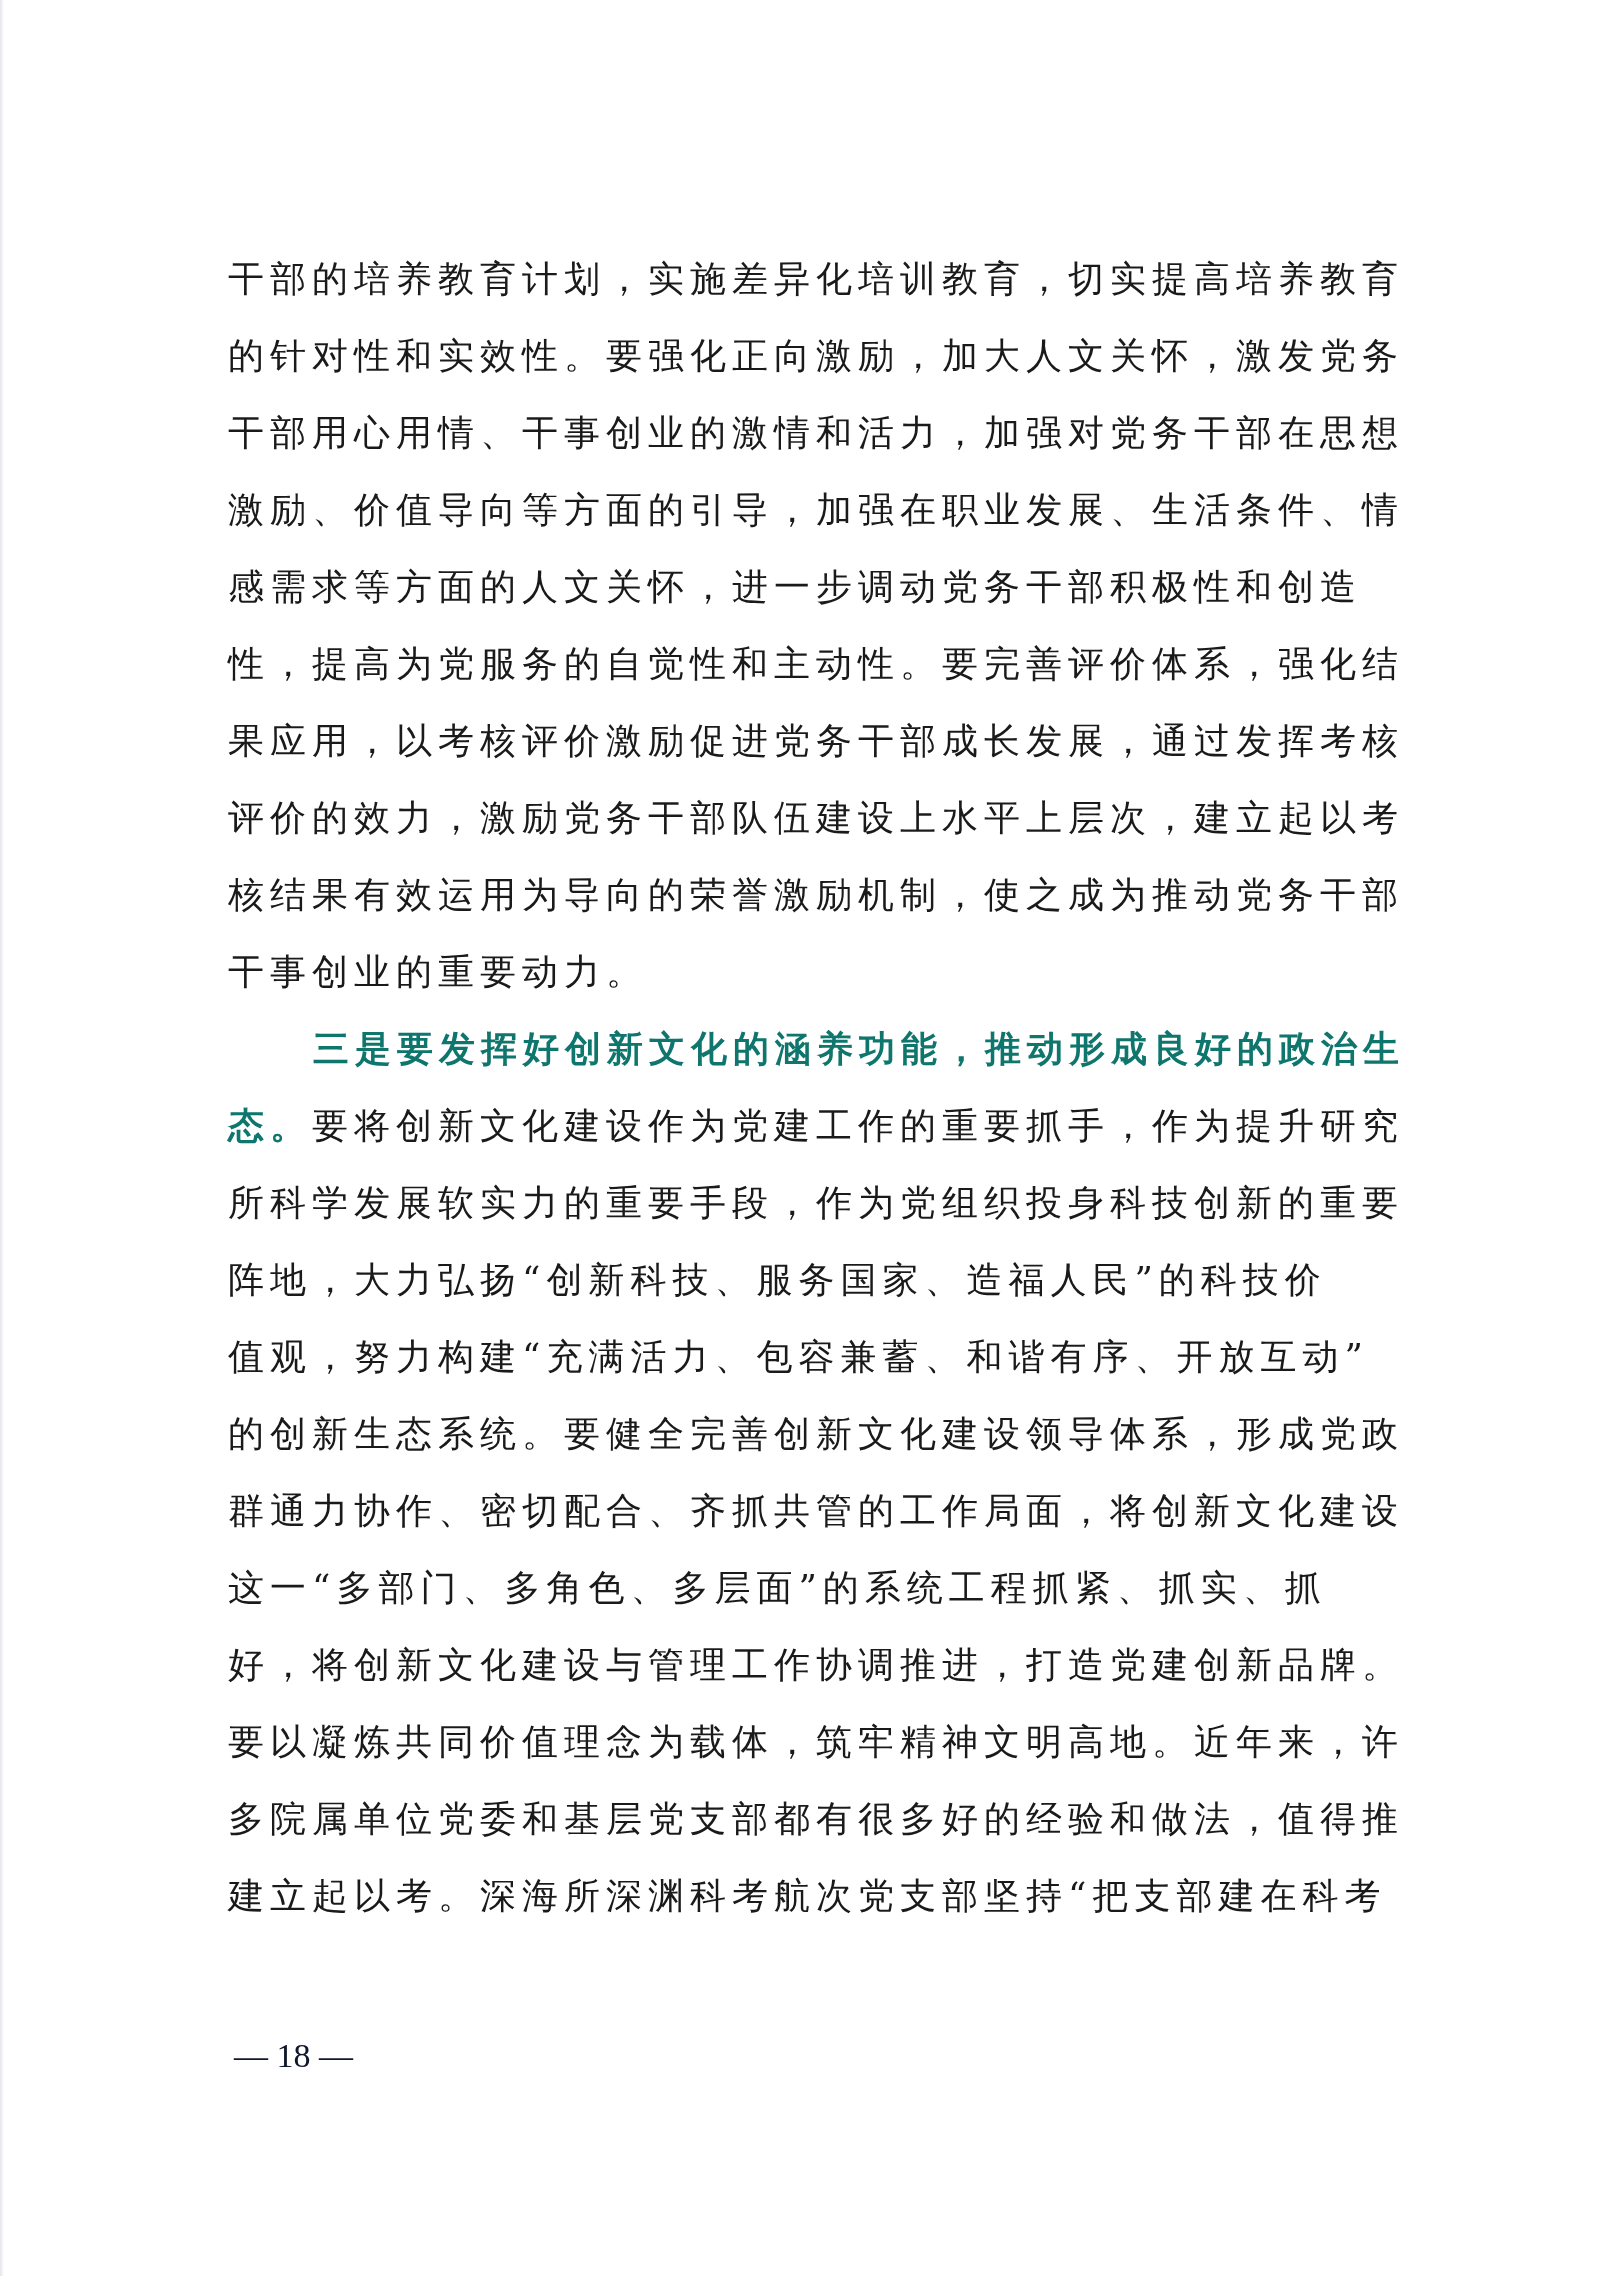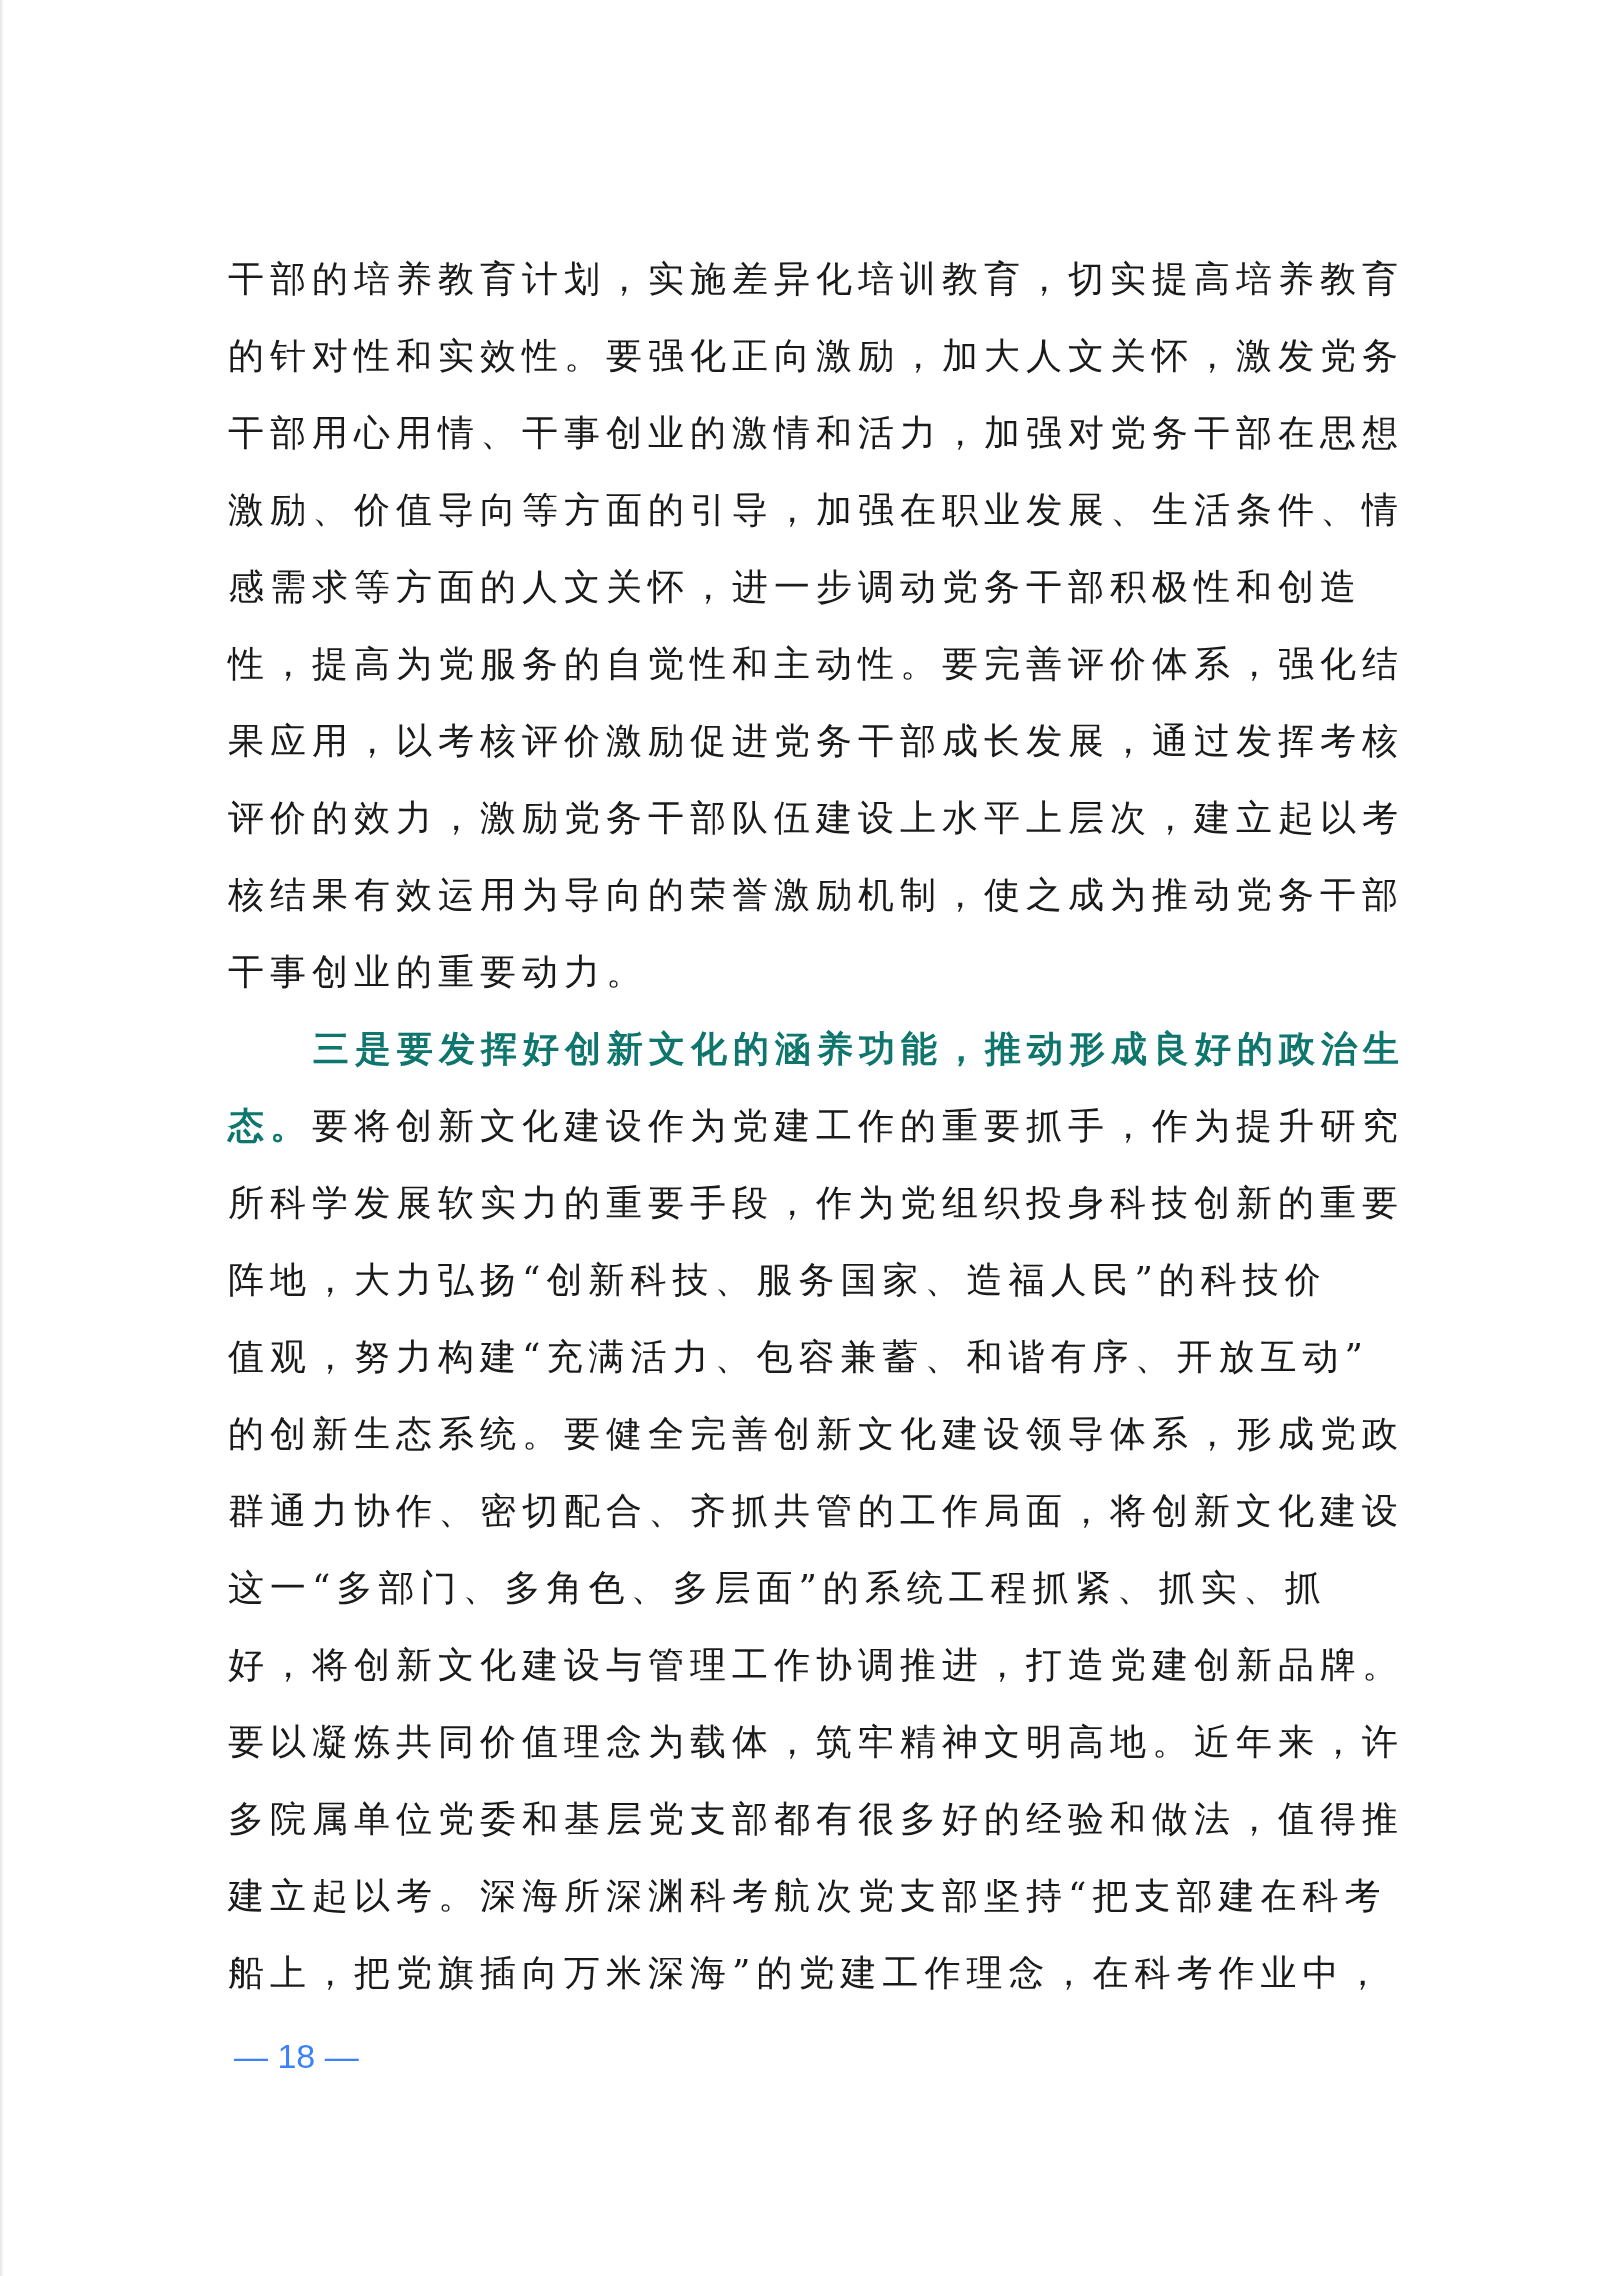--- a/index.html
+++ b/index.html
@@ -39,23 +39,23 @@
       padding-left: 85px;
     }
     .bold {
       font-weight: bold;
       color: #0f766e;
     }
     .page-number {
       position: absolute;
       left: 234px;
       top: 2037px;
-      font-family: Liberation Sans, sans-serif;
+      font-family: Liberation Serif, serif;
       font-size: 34px;
-      color: #3b82f6;
+      color: #0f172a;
       white-space: pre;
     }
   </style>
 </head>
 <body>
 
 <div class="scan-edge"></div>
 
 <div class="page-body">
   <span class="line">干部的培养教育计划，实施差异化培训教育，切实提高培养教育</span>
@@ -73,17 +73,16 @@
   <span class="line">所科学发展软实力的重要手段，作为党组织投身科技创新的重要</span>
   <span class="line">阵地，大力弘扬“创新科技、服务国家、造福人民”的科技价</span>
   <span class="line">值观，努力构建“充满活力、包容兼蓄、和谐有序、开放互动”</span>
   <span class="line">的创新生态系统。要健全完善创新文化建设领导体系，形成党政</span>
   <span class="line">群通力协作、密切配合、齐抓共管的工作局面，将创新文化建设</span>
   <span class="line">这一“多部门、多角色、多层面”的系统工程抓紧、抓实、抓</span>
   <span class="line">好，将创新文化建设与管理工作协调推进，打造党建创新品牌。</span>
   <span class="line">要以凝炼共同价值理念为载体，筑牢精神文明高地。近年来，许</span>
   <span class="line">多院属单位党委和基层党支部都有很多好的经验和做法，值得推</span>
   <span class="line">建立起以考。深海所深渊科考航次党支部坚持“把支部建在科考</span>
-  <span class="line">船上，把党旗插向万米深海”的党建工作理念，在科考作业中，</span>
 </div>
 
 <div class="page-number">— 18 —</div>
 
 
 </body></html>

